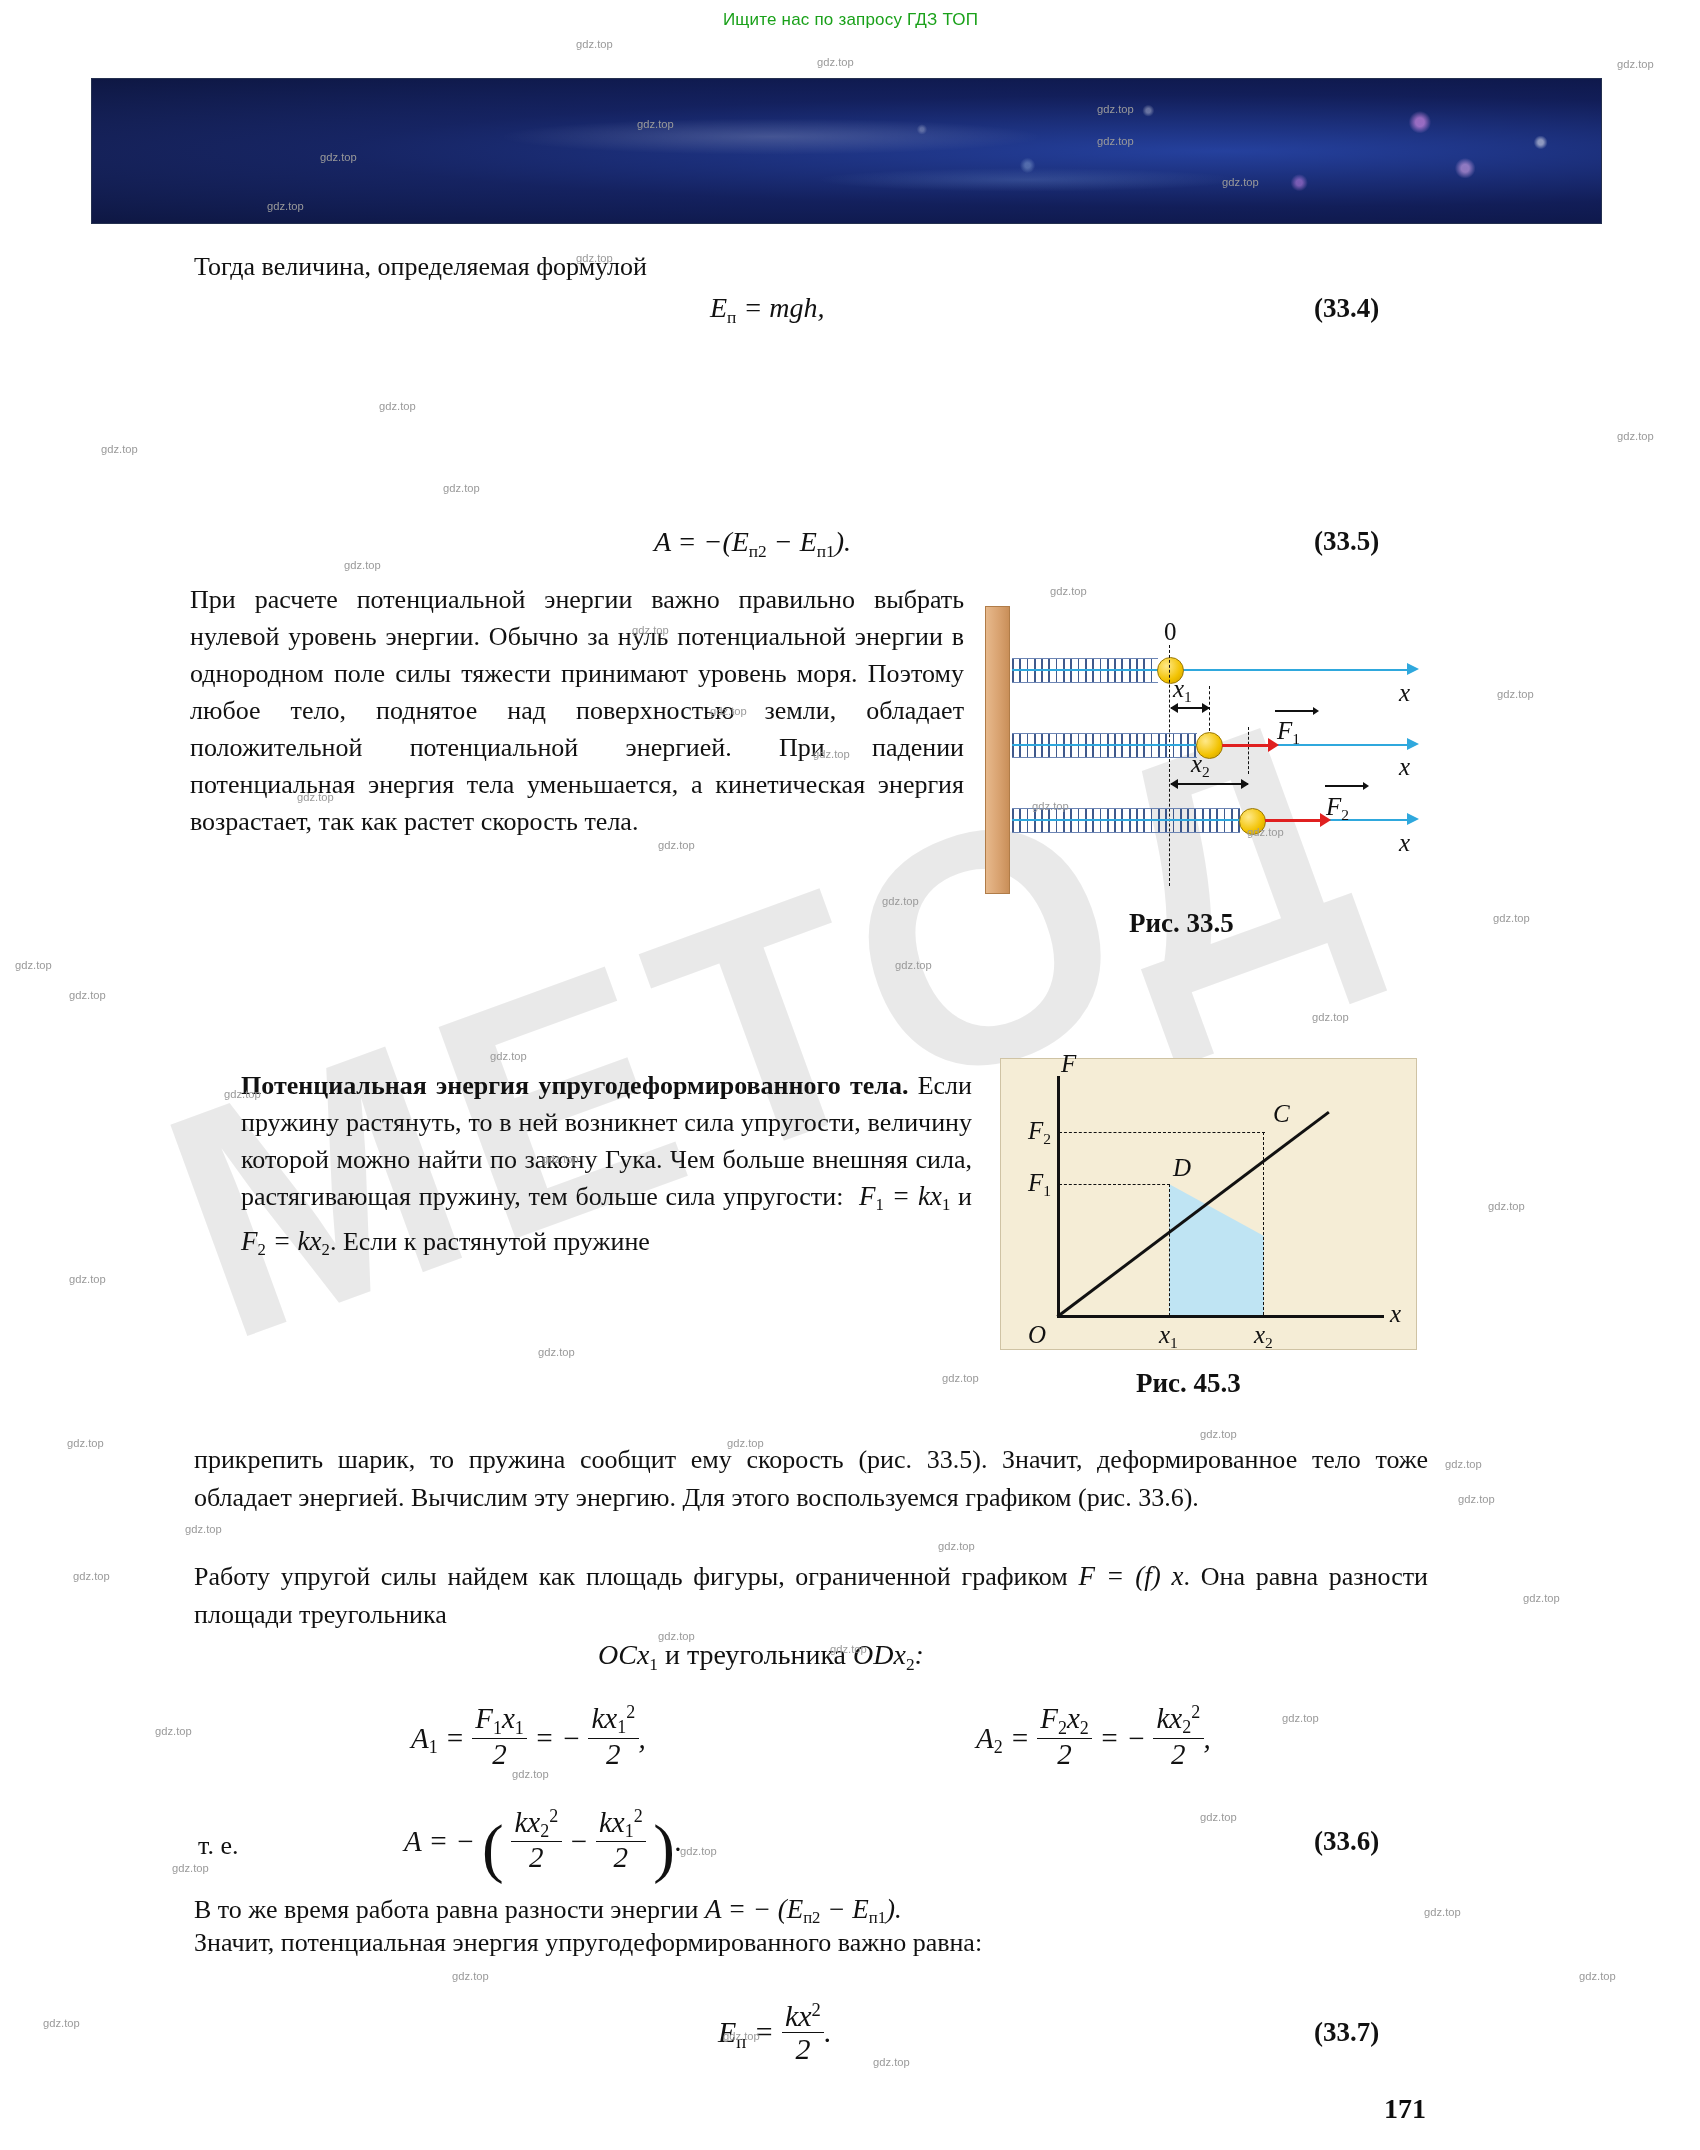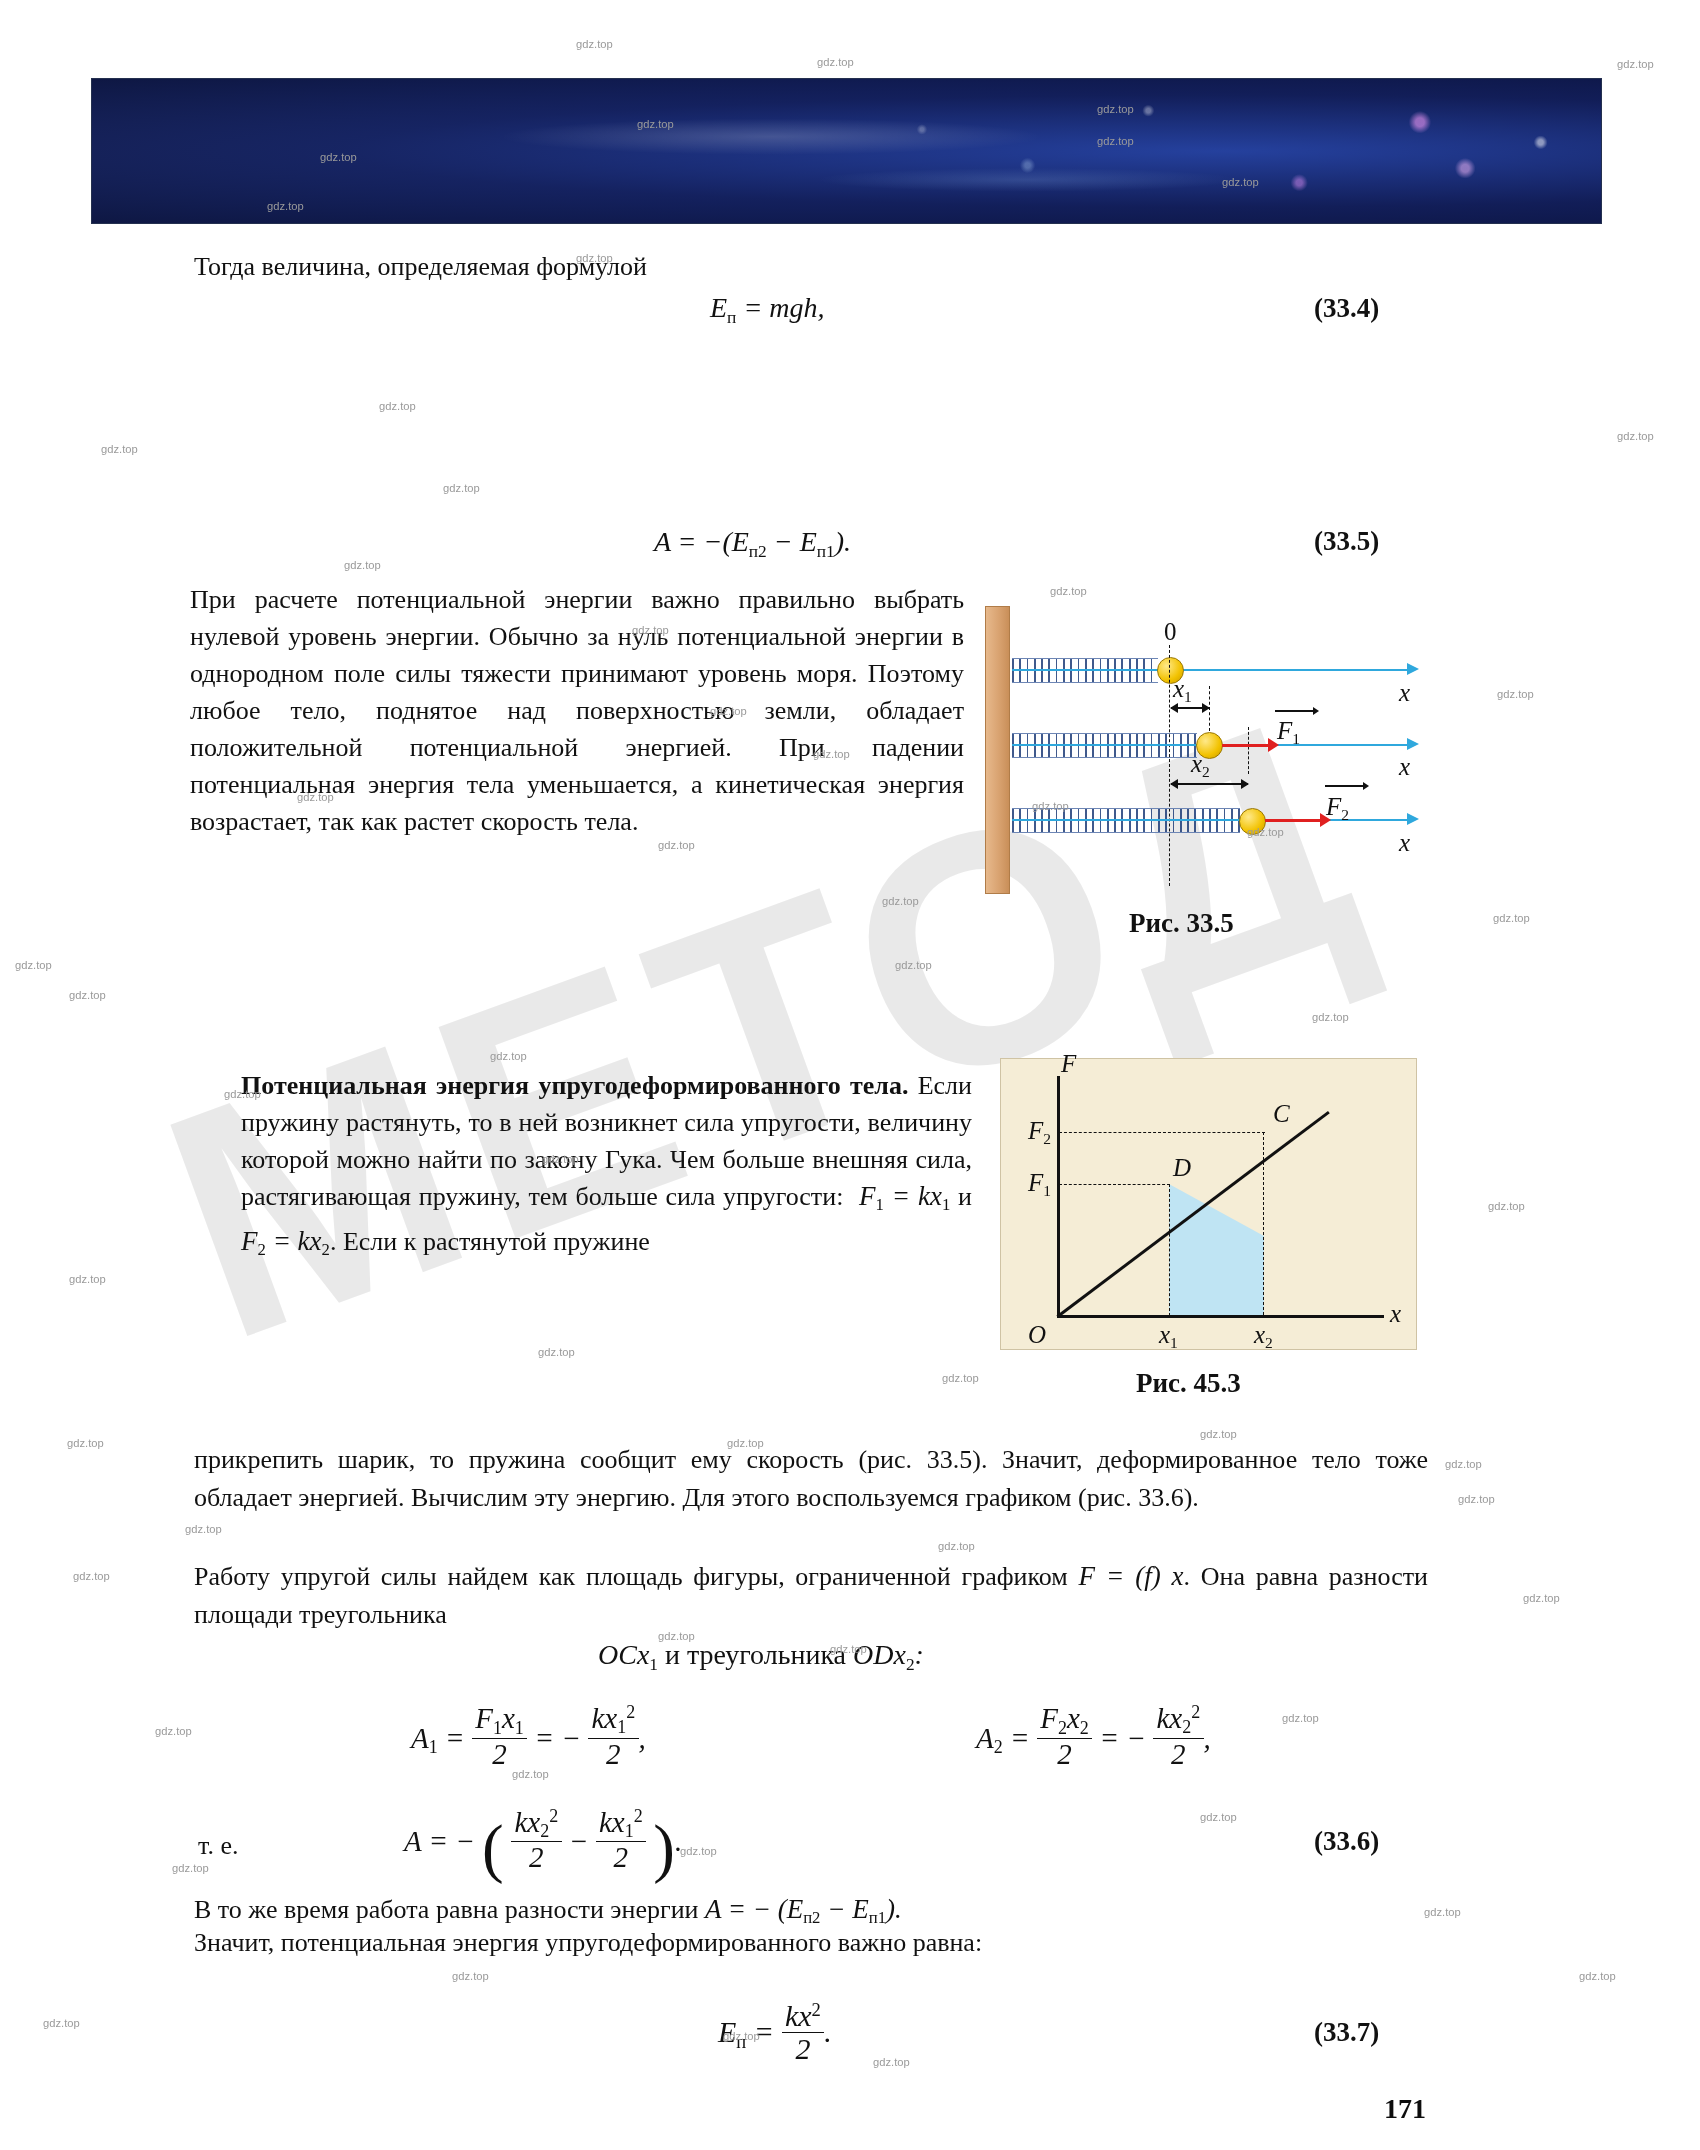--- a/index.html
+++ b/index.html
@@ -311,20 +311,21 @@
     font-family: "Liberation Serif", serif;
     font-size: 28px;
     font-weight: 700;
   }
 </style>
 </head>
 <body>
 
 <div class="page">
 
+  <div class="top-promo">Ищите нас по запросу ГДЗ ТОП</div>
 
   <div class="header-band"></div>
 
   <div class="watermark">МЕТОД</div>
 
   <div class="txt full" style="top:251px;">
     <span class="indent" style="display:inline-block;"></span><span>Тогда величина, определяемая формулой</span>
   </div>
 
   <div class="formula" style="left:710px; top:292px;">

